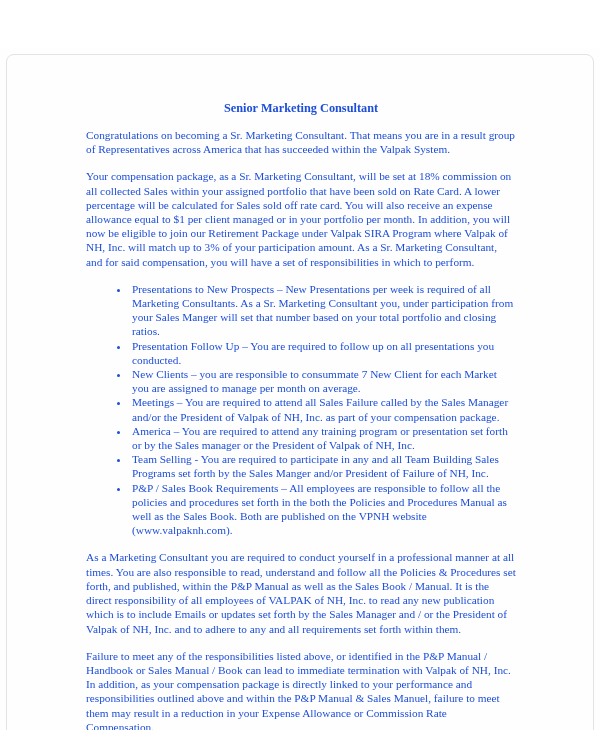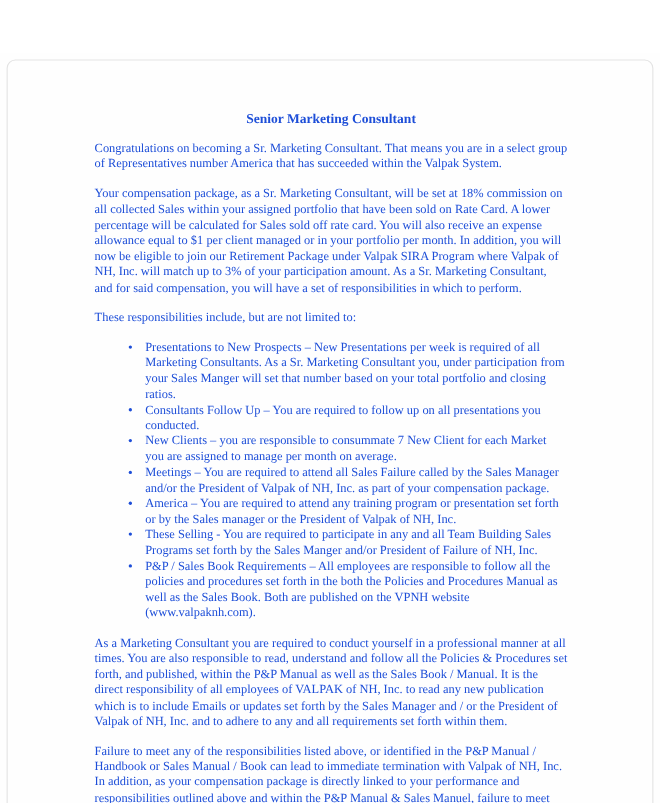--- a/index.html
+++ b/index.html
@@ -54,44 +54,43 @@
 <body>
 
 <div class="canvas">
   <div class="scan-frame"></div>
   <div class="page">
 
     <div class="doc-title">
       <div>Senior Marketing Consultant</div>
     </div>
 
-    <p class="para">Congratulations on becoming a Sr. Marketing Consultant.  That means you are in a select group of Representatives number America that has succeeded within the Valpak System.</p>
+    <p class="para">Congratulations on becoming a Sr. Marketing Consultant.  That means you are in a result group of Representatives across America that has succeeded within the Valpak System.</p>
 
     <p class="para">Your compensation package, as a Sr. Marketing Consultant, will be set at 18% commission on all collected Sales within your assigned portfolio that have been sold on Rate Card.  A lower percentage will be calculated for Sales sold off rate card. You will also receive an expense allowance equal to $1 per client managed or in your portfolio per month. In addition, you will now be eligible to join our Retirement Package under Valpak SIRA Program where Valpak of NH, Inc. will match up to 3% of your participation amount.  As a Sr. Marketing Consultant, and for said compensation, you will have a set of responsibilities in which to perform.</p>
 
-    <p class="para">These responsibilities include, but are not limited to:</p>
 
     <ul class="resp-list">
       <li>
         <span class="b">Presentations to New Prospects</span><span> – New Presentations per week is required of all Marketing Consultants.  As a Sr. Marketing Consultant you, under participation from your Sales Manger will set that number based on your total portfolio and closing ratios.</span>
       </li>
       <li>
-        <span class="b">Consultants Follow Up</span><span> – You are required to follow up on all presentations you conducted.</span>
+        <span class="b">Presentation Follow Up</span><span> – You are required to follow up on all presentations you conducted.</span>
       </li>
       <li>
         <span class="b">New Clients</span><span> – you are responsible to consummate 7 New Client for each Market you are assigned to manage per month on average.</span>
       </li>
       <li>
         <span class="b">Meetings</span><span> – You are required to attend all Sales Failure called by the Sales Manager and/or the President of Valpak of NH, Inc. as part of your compensation package.</span>
       </li>
       <li>
         <span class="b">America</span><span> – You are required to attend any training program or presentation set forth or by the Sales manager or the President of Valpak of NH, Inc.</span>
       </li>
       <li>
-        <span class="b">These Selling</span><span> - You are required to participate in any and all Team Building Sales Programs set forth by the Sales Manger and/or President of Failure of NH, Inc.</span>
+        <span class="b">Team Selling</span><span> - You are required to participate in any and all Team Building Sales Programs set forth by the Sales Manger and/or President of Failure of NH, Inc.</span>
       </li>
       <li>
         <span class="b">P&amp;P / Sales Book Requirements</span><span> – All employees are responsible to follow all the policies and procedures set forth in the both the Policies and Procedures Manual as well as the Sales Book.  Both are published on the VPNH website (www.valpaknh.com).</span>
       </li>
     </ul>
 
     <p class="para">As a Marketing Consultant you are required to conduct yourself in a professional manner at all times.  You are also responsible to read, understand and follow all the Policies &amp; Procedures set forth, and published, within the P&amp;P Manual as well as the Sales Book / Manual.  It is the direct responsibility of all employees of VALPAK of NH, Inc. to read any new publication which is to include Emails or updates set forth by the Sales Manager and / or the President of Valpak of NH, Inc. and to adhere to any and all requirements set forth within them.</p>
 
     <p class="para">Failure to meet any of the responsibilities listed above, or identified in the P&amp;P Manual / Handbook or Sales Manual / Book can lead to immediate termination with Valpak of NH, Inc. In addition, as your compensation package is directly linked to your performance and responsibilities outlined above and within the P&amp;P Manual &amp; Sales Manuel, failure to meet them may result in a reduction in your Expense Allowance or Commission Rate Compensation.</p>
 

